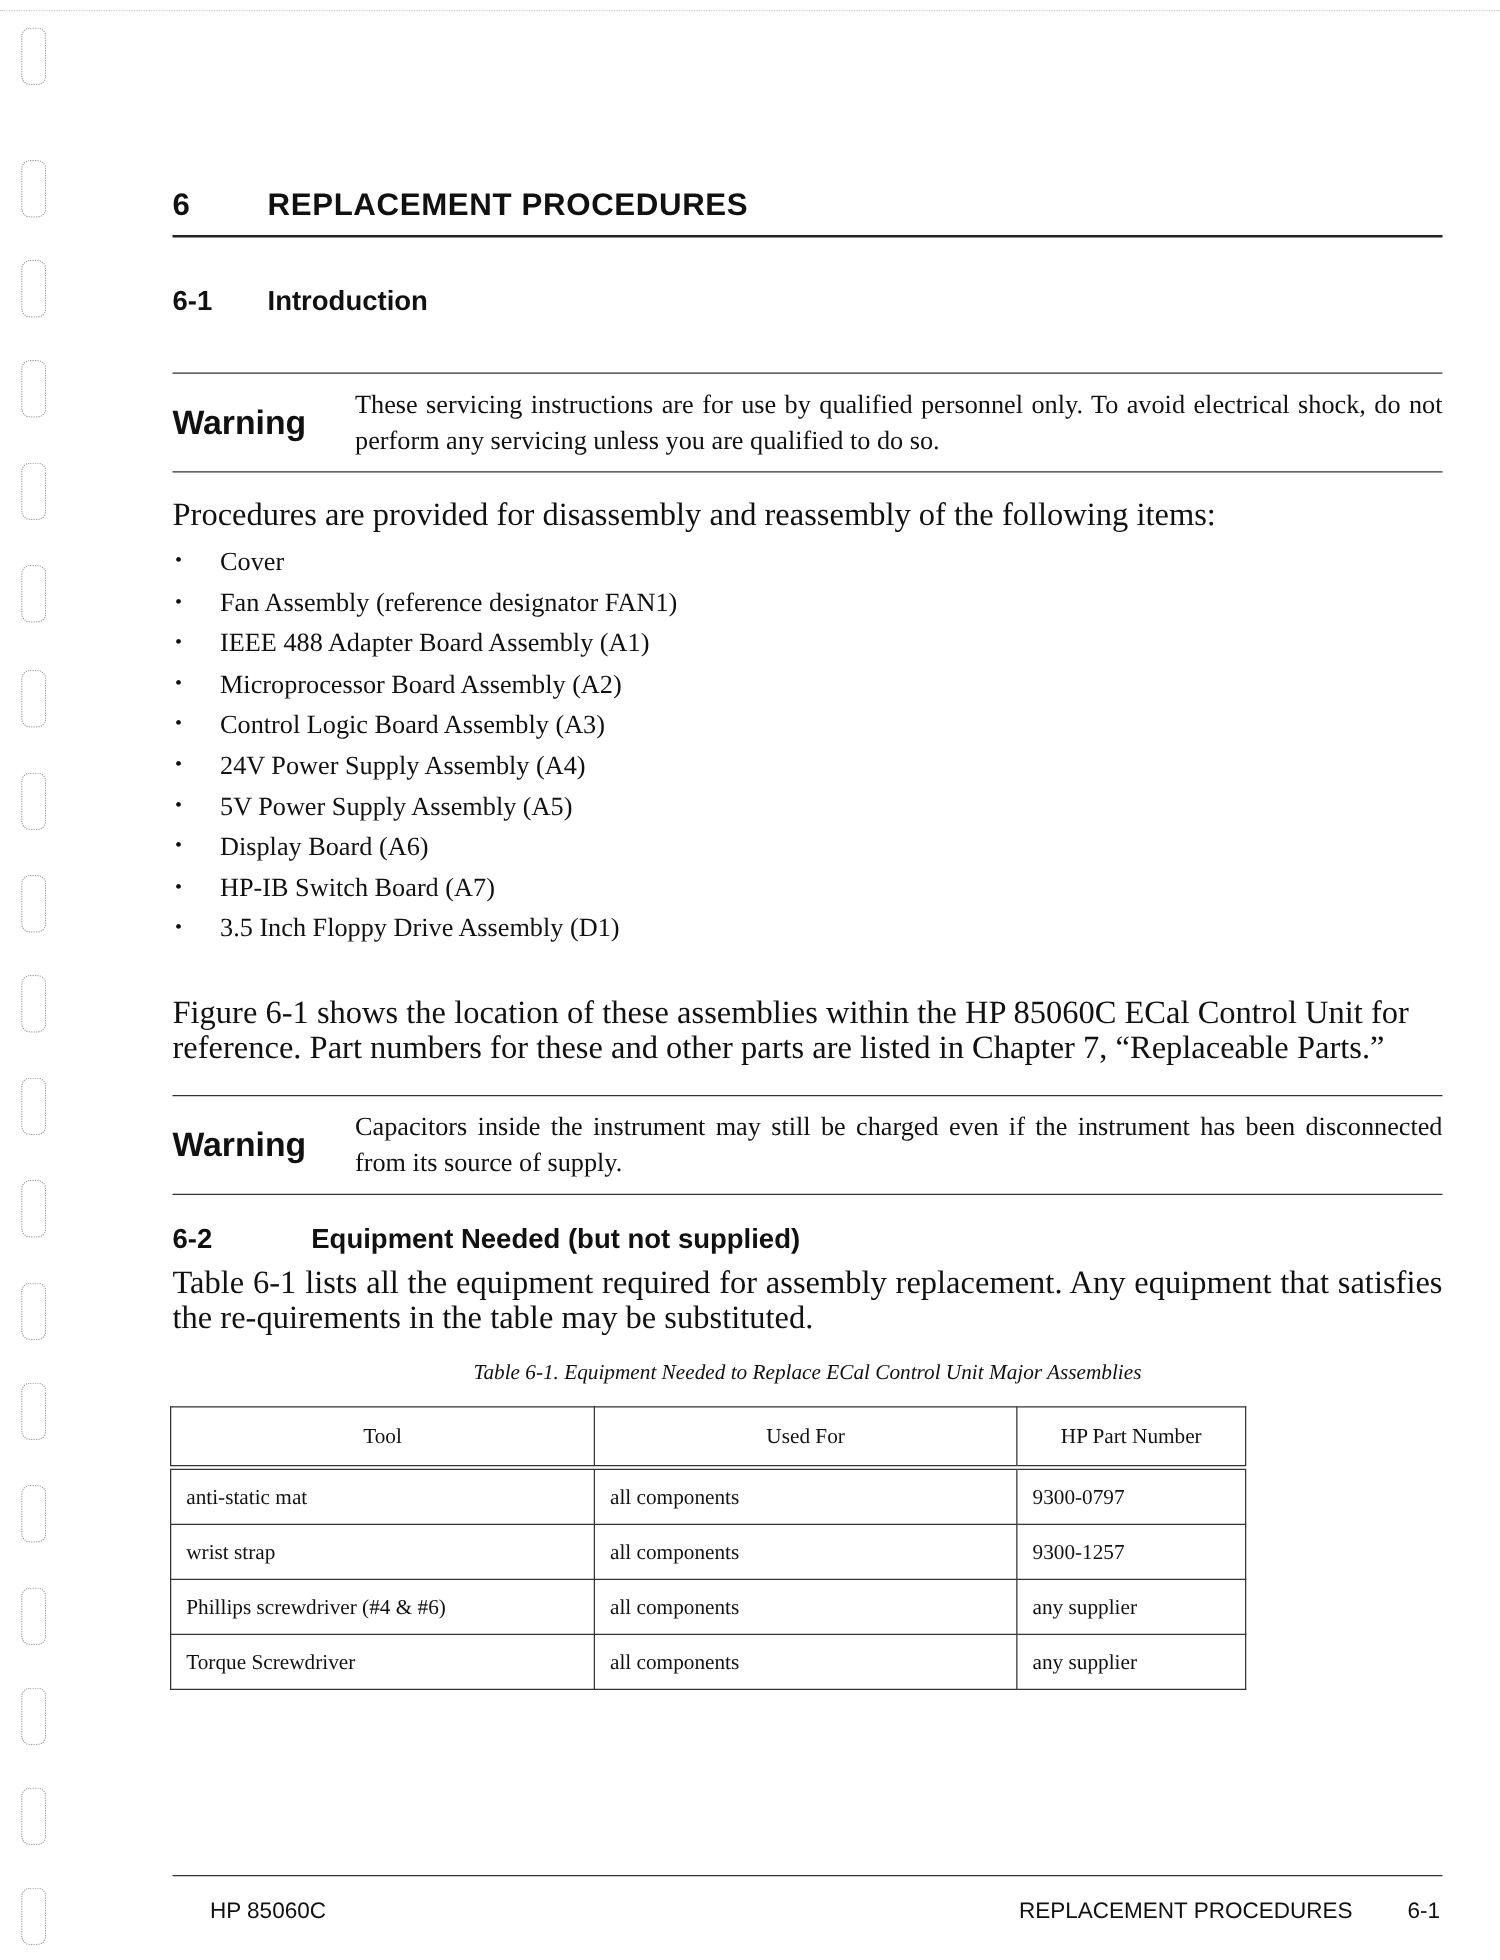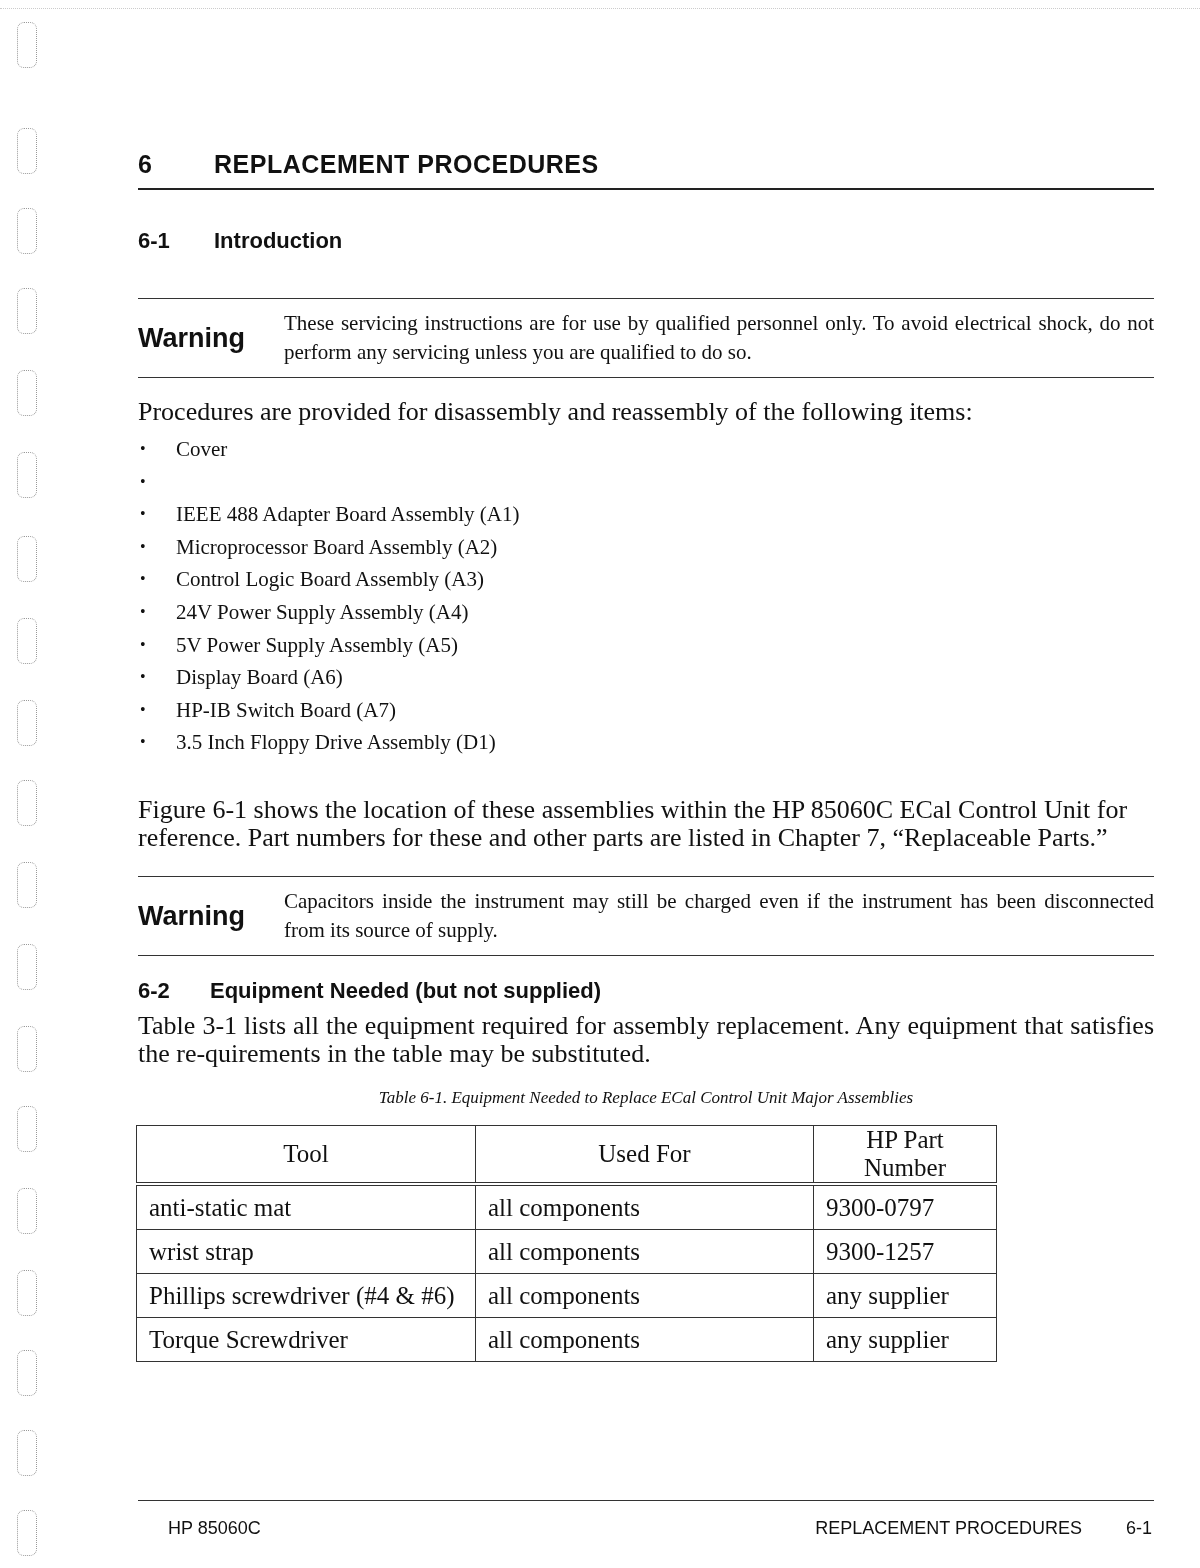--- a/index.html
+++ b/index.html
@@ -14,40 +14,40 @@
     .page { position: absolute; left: 138px; width: 1016px; }
 
     .chapter { top: 150px; }
     .chapter-title { font-size: 25px; font-weight: bold; letter-spacing: 0.5px; display: flex; }
     .chapter-num { width: 76px; }
     .chapter-rule { position: absolute; top: 38px; left: 0; width: 1016px; border-top: 2px solid #222; }
 
     .section { font-size: 22px; font-weight: bold; display: flex; }
     .sec1 { top: 228px; }
     .sec1 .num { width: 76px; }
-    .sec2 { top: 978px; }
+    .sec2 { top: 978px; gap: 39px; }
     .sec2 .num { width: 72px; }
 
     .warning { border-top: 1.5px solid #333; border-bottom: 1.5px solid #333; display: flex; align-items: center; }
     .warn1 { top: 298px; height: 78px; }
     .warn2 { top: 876px; height: 78px; }
     .warn-label { width: 146px; font-size: 27px; font-weight: bold; }
     .warn-text { flex: 1; font-size: 21px; font-weight: normal; line-height: 29px; text-align: justify; text-align-last: left; }
 
     .para { font-size: 26px; line-height: 28px; }
     .p1 { top: 398px; }
     .bullets { top: 433px; list-style: none; margin: 0; padding: 0; }
     .bullets li { font-size: 21px; line-height: 32.6px; display: flex; }
     .bullets .dot { width: 36px; font-size: 16px; padding-left: 2px; }
     .p2 { top: 796px; }
     .p3 { top: 1012px; text-align: justify; text-align-last: left; }
 
     .caption { top: 1088px; text-align: center; font-style: italic; font-size: 17px; }
 
-    table.equip { position: absolute; top: 1125px; left: 136px; width: 861px; border-collapse: collapse; font-family: "Liberation Serif", serif; font-size: 25px; }
+    table.equip { position: absolute; top: 1125px; left: 136px; width: 861px; border-collapse: collapse; font-family: "Liberation Serif", serif; font-size: 17px; }
     table.equip th, table.equip td { border: 1.5px solid #333; height: 43px; padding: 0 12px; font-weight: normal; }
     table.equip th { height: 46px; text-align: center; border-bottom: 4px double #333; }
     table.equip td { text-align: left; }
     table.equip col.c1 { width: 339px; }
     table.equip col.c2 { width: 338px; }
 
     .footer-rule { position: absolute; top: 1500px; left: 138px; width: 1016px; border-top: 1.5px solid #333; }
     .footer { position: absolute; top: 1518px; font-size: 18px; }
     .footer-left { left: 140px; margin-left: 28px; }
     .footer-right { right: 48px; display: flex; gap: 44px; }
@@ -96,20 +96,21 @@
 
 <div class="page para p1 serif">Procedures are provided for disassembly and reassembly of the following items:</div>
 
 <ul class="page bullets serif">
   <li>
       <span class="dot">•</span>
       <span>Cover</span>
     </li>
   <li>
       <span class="dot">•</span>
+      <span>Fan Assembly (reference designator FAN1)</span>
     </li>
   <li>
       <span class="dot">•</span>
       <span>IEEE 488 Adapter Board Assembly (A1)</span>
     </li>
   <li>
       <span class="dot">•</span>
       <span>Microprocessor Board Assembly (A2)</span>
     </li>
   <li>
@@ -143,21 +144,21 @@
 <div class="page warning warn2">
   <div class="warn-label sans">Warning</div>
   <div class="warn-text serif">Capacitors inside the instrument may still be charged even if the instrument has been disconnected from its source of supply.</div>
 </div>
 
 <div class="page section sec2 sans">
   <span class="num">6-2</span>
   <span>Equipment Needed (but not supplied)</span>
 </div>
 
-<div class="page para p3 serif">Table 3-1 lists all the equipment required for assembly replacement. Any equipment that satisfies the re-quirements in the table may be substituted.</div>
+<div class="page para p3 serif">Table 6-1 lists all the equipment required for assembly replacement. Any equipment that satisfies the re-quirements in the table may be substituted.</div>
 
 <div class="page caption serif">Table 6-1. Equipment Needed to Replace ECal Control Unit Major Assemblies</div>
 
 <table class="equip">
   <colgroup>
       <col class="c1">
       <col class="c2">
       <col>
     </colgroup>
   <thead>

